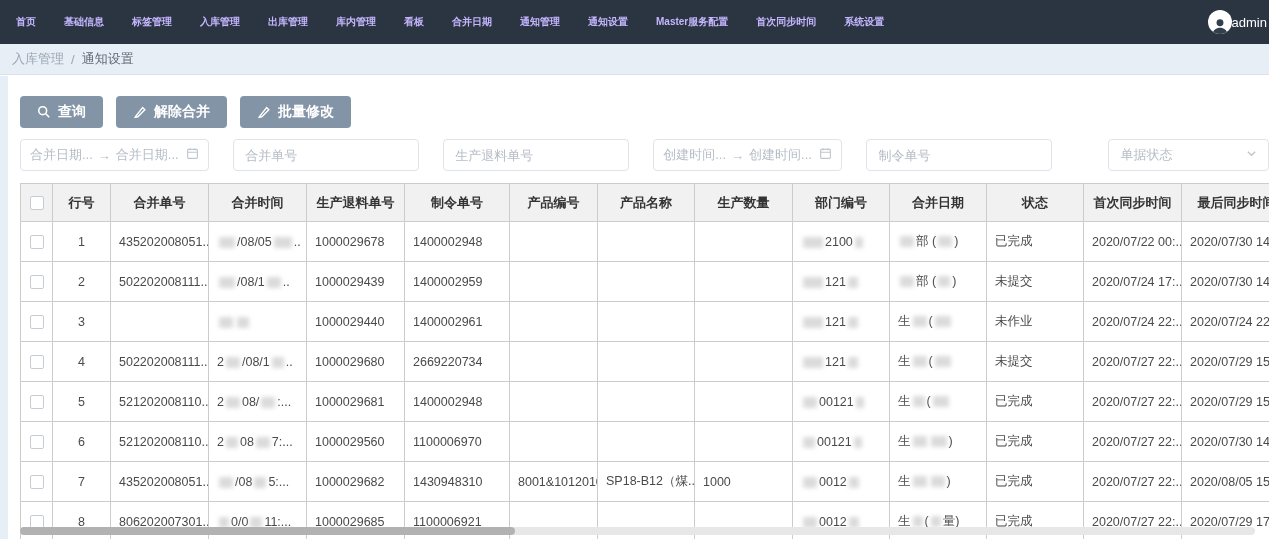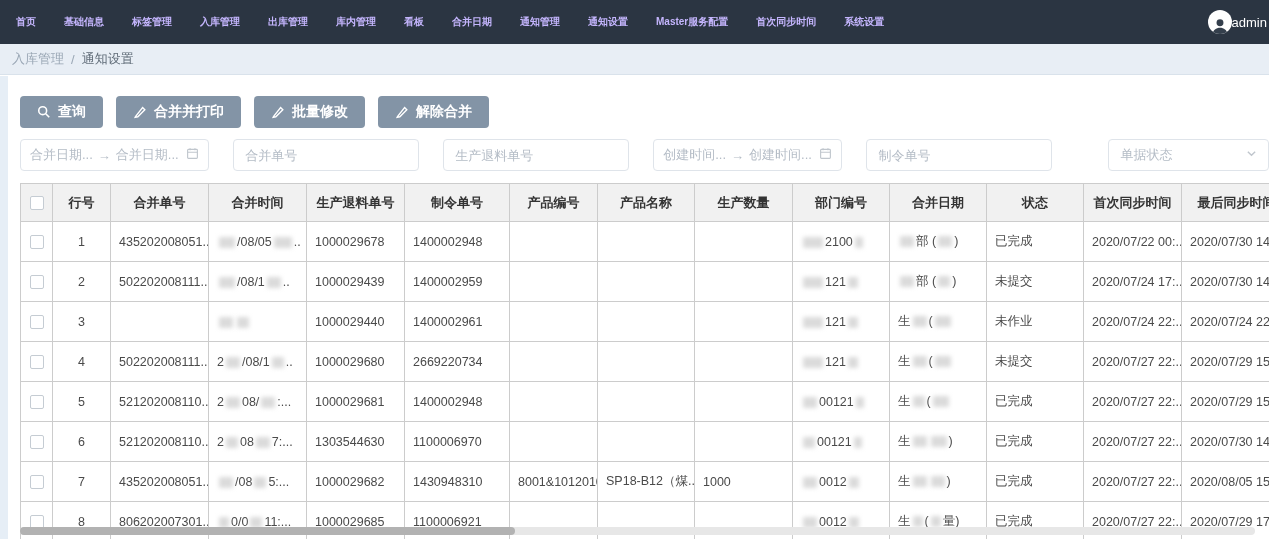--- a/index.html
+++ b/index.html
@@ -108,37 +108,29 @@
           </svg>
       </span>
       <span>查询</span>
     </button>
     <button class="btn">
       <span>
         <svg width="14" height="14" viewBox="0 0 16 16" fill="none" stroke="#ffffff" stroke-width="1.6">
             <path d="M3 13 L11 3 L13.5 5.5 L5.5 13.5 L2.5 14 Z"></path>
           </svg>
       </span>
-      <span>合并并打印</span>
+      <span>解除合并</span>
     </button>
     <button class="btn">
       <span>
         <svg width="14" height="14" viewBox="0 0 16 16" fill="none" stroke="#ffffff" stroke-width="1.6">
             <path d="M3 13 L11 3 L13.5 5.5 L5.5 13.5 L2.5 14 Z"></path>
           </svg>
       </span>
       <span>批量修改</span>
-    </button>
-    <button class="btn">
-      <span>
-        <svg width="14" height="14" viewBox="0 0 16 16" fill="none" stroke="#ffffff" stroke-width="1.6">
-            <path d="M3 13 L11 3 L13.5 5.5 L5.5 13.5 L2.5 14 Z"></path>
-          </svg>
-      </span>
-      <span>解除合并</span>
     </button>
   </div>
 
   <div class="filters">
     <div class="daterange">
       <span>合并日期...</span>
       <span>→</span>
       <span>合并日期...</span>
       <span class="cal">
         <svg width="13" height="13" viewBox="0 0 16 16" fill="none" stroke="#c0c6cd" stroke-width="1.4">
@@ -290,21 +282,21 @@
             <td class="c-dept_name">生<span class="rd" style="width: 12px;"></span>(<span class="rd" style="width: 16px;"></span></td>
             <td class="c-status">已完成</td>
             <td class="c-first_sync">2020/07/27 22:...</td>
             <td class="c-last_sync">2020/07/29 15:...</td>
           </tr>
           <tr>
             <td class="c-sel"><input type="checkbox" class="cb" style=""></td>
             <td class="c-num">6</td>
             <td class="c-merge_no">521202008110...</td>
             <td class="c-merge_time">2<span class="rd" style="width: 12px;"></span>08<span class="rd" style="width: 14px;"></span>7:...</td>
-            <td class="c-return_no">1303544630</td>
+            <td class="c-return_no">1000029560</td>
             <td class="c-order_no">1100006970</td>
             <td class="c-product_code"></td>
             <td class="c-product_name"></td>
             <td class="c-qty"></td>
             <td class="c-dept_no"><span class="rd" style="width: 12px;"></span>00121<span class="rd" style="width: 8px;"></span></td>
             <td class="c-dept_name">生<span class="rd" style="width: 14px;"></span><span class="rd" style="width: 16px;"></span>)</td>
             <td class="c-status">已完成</td>
             <td class="c-first_sync">2020/07/27 22:...</td>
             <td class="c-last_sync">2020/07/30 14:...</td>
           </tr>

